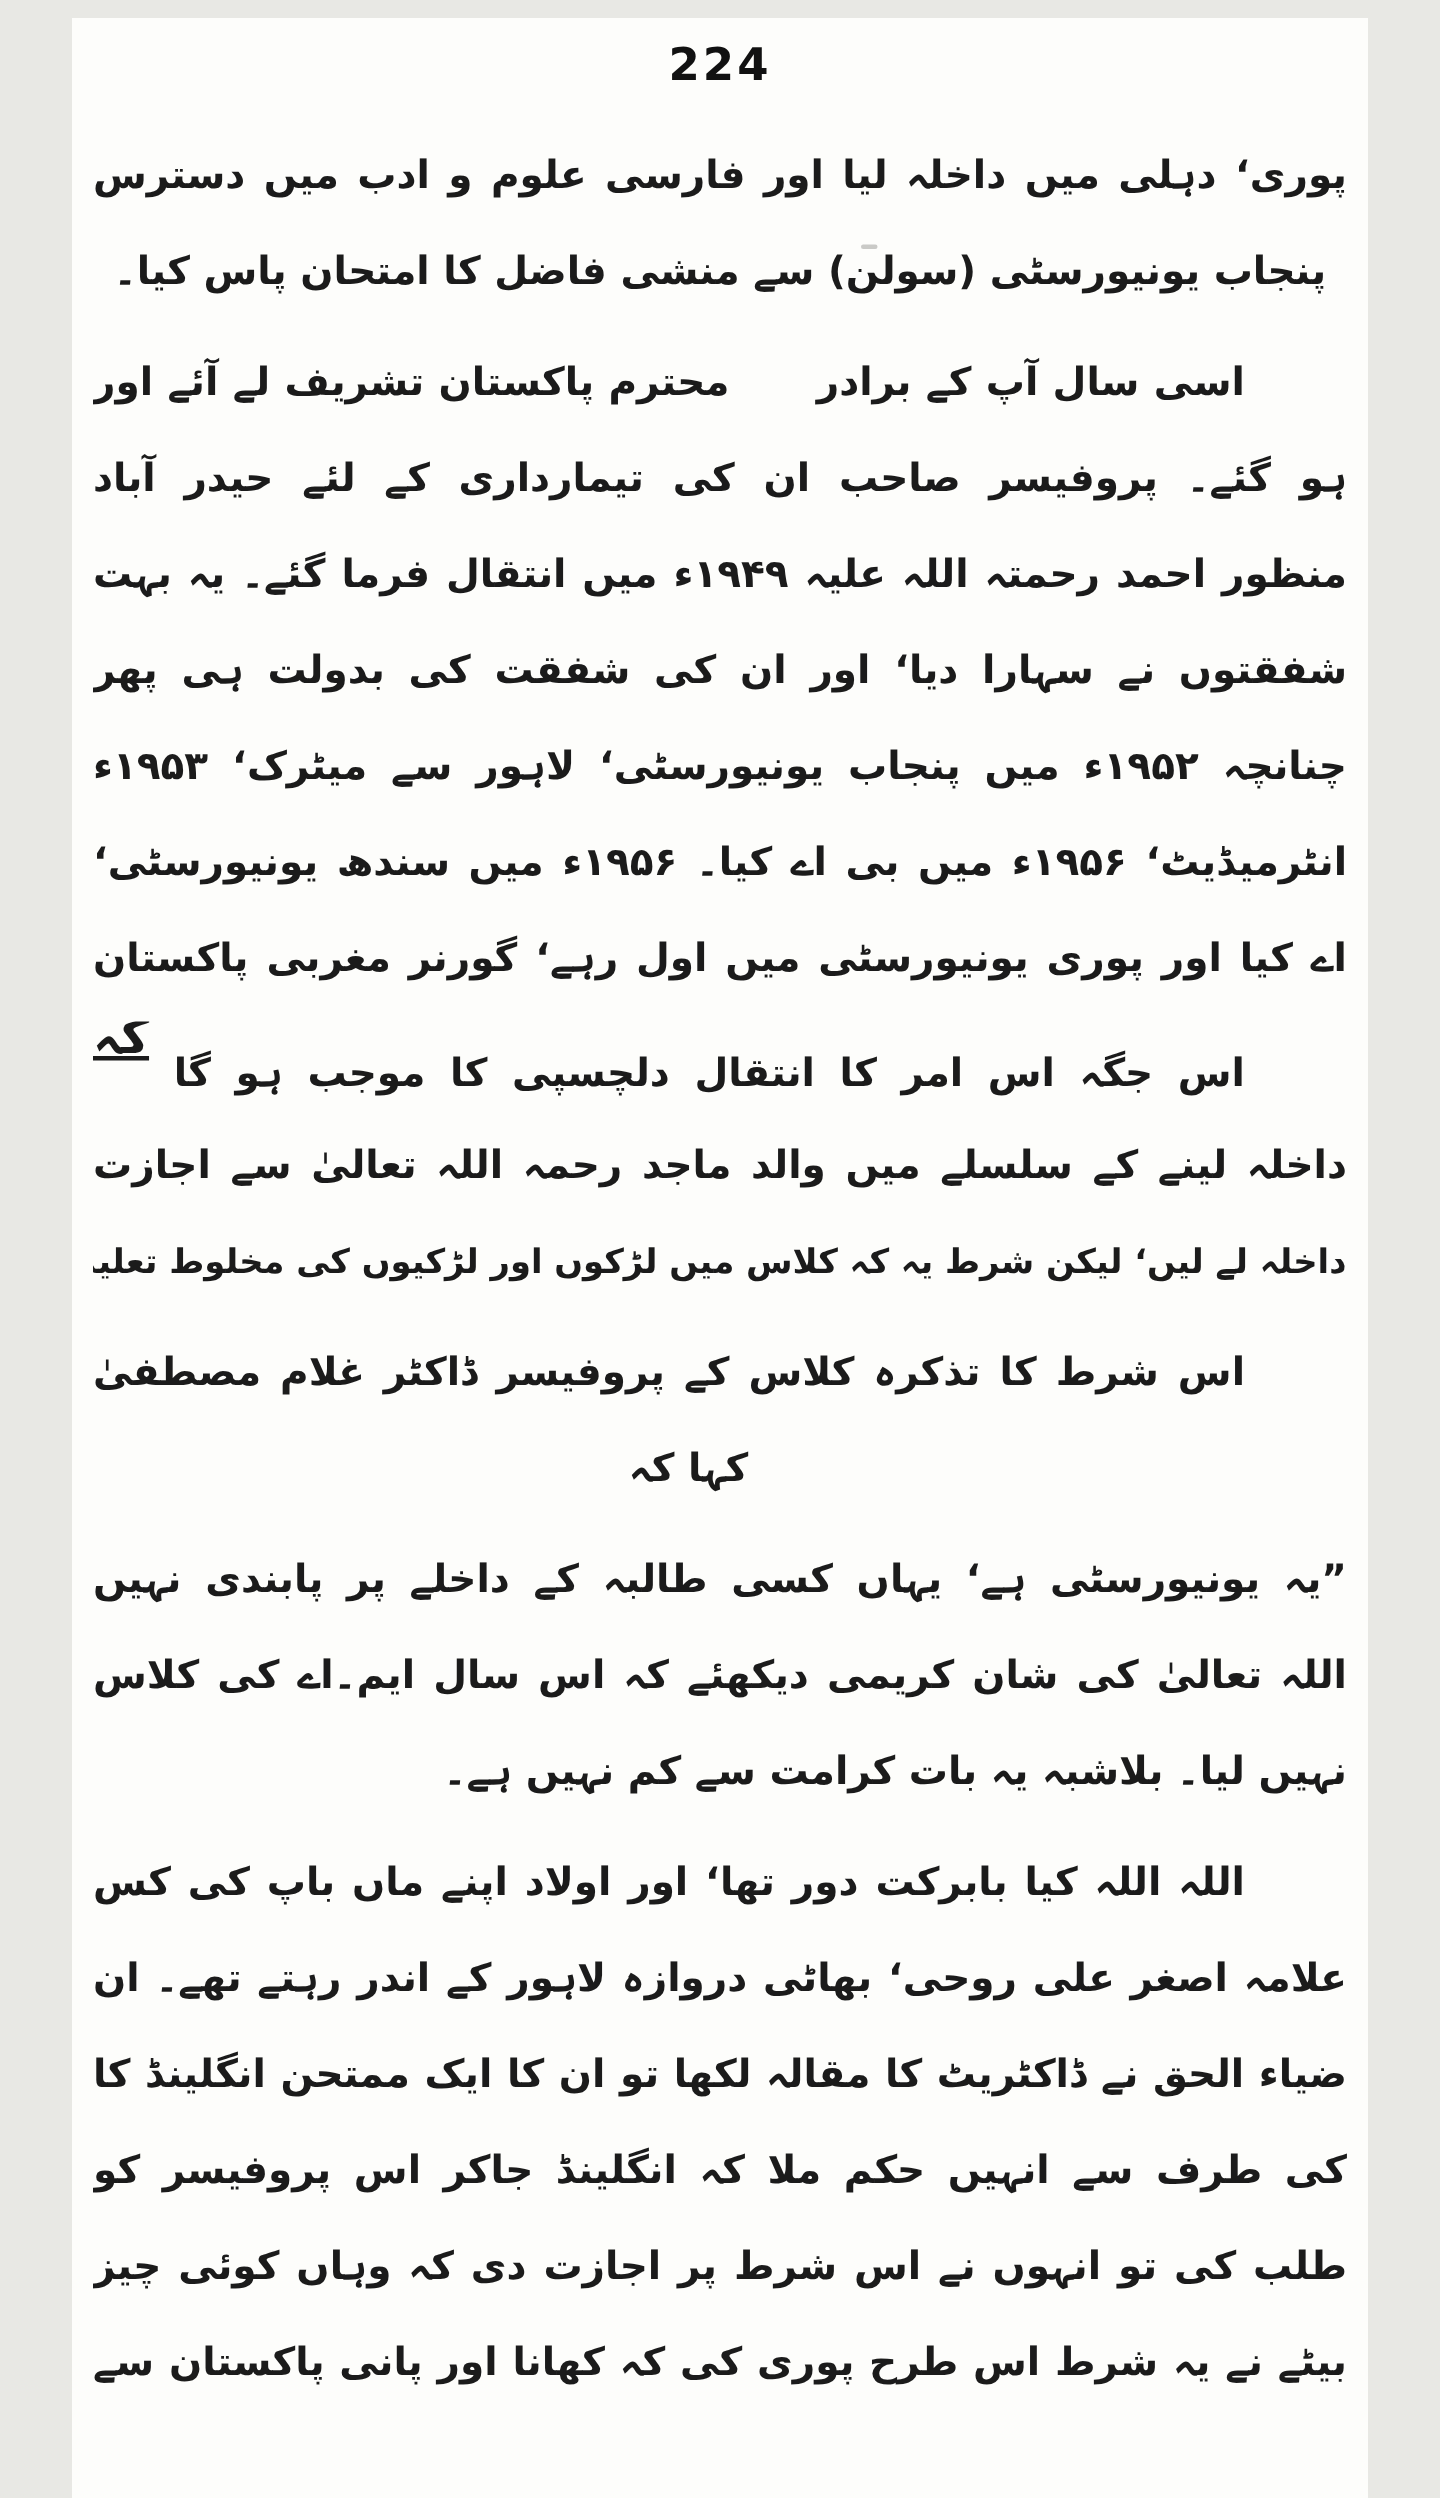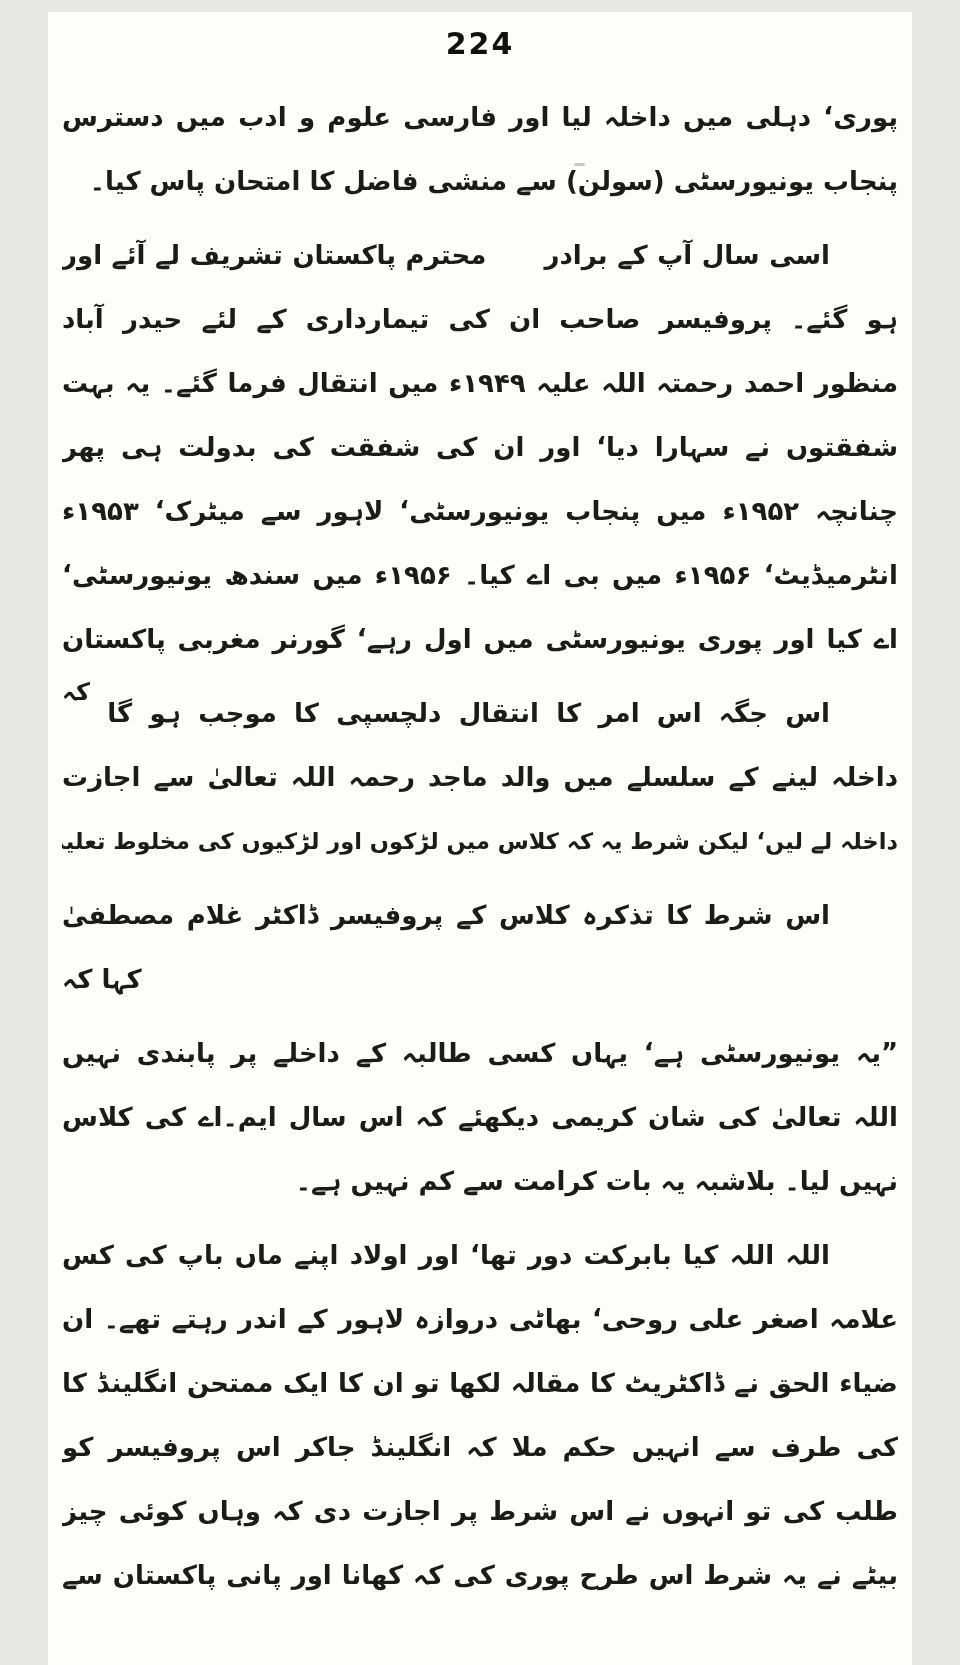--- a/index.html
+++ b/index.html
@@ -37,31 +37,32 @@
   }
   
   .line.full{
     white-space:normal;
     text-align:justify;
     text-align-last:justify;
   }
   
   .line.indent{ padding-right:68px; }
   
-  .line.left{ text-align:right; direction:rtl; }
+  .line.left{ text-align:center; direction:rtl; }
   .line.left-ind{ text-align:right; padding-left:104px; }
   
-  .line.right-short{ text-align:left; padding-right:42px; }
+  .line.right-short{ text-align:center; padding-right:42px; }
   
   .line.para{ margin-top:10px; }
   
   .inserted{
     display:inline-block;
     transform:translateY(-22px);
-    font-size:24px;
+    font-size:32px;
+    text-decoration:underline;
   }
   .speck{
     position:absolute;
     background:#6b6b66;
     border-radius:50%;
     opacity:.55;
   }
   #speck-1{left:864px;top:111px;width:6px;height:6px;}
   #speck-2{left:526px;top:151px;width:11px;height:3px;border-radius:2px;opacity:.35;}
   #speck-3{left:936px;top:1282px;width:6px;height:5px;opacity:.45;}

